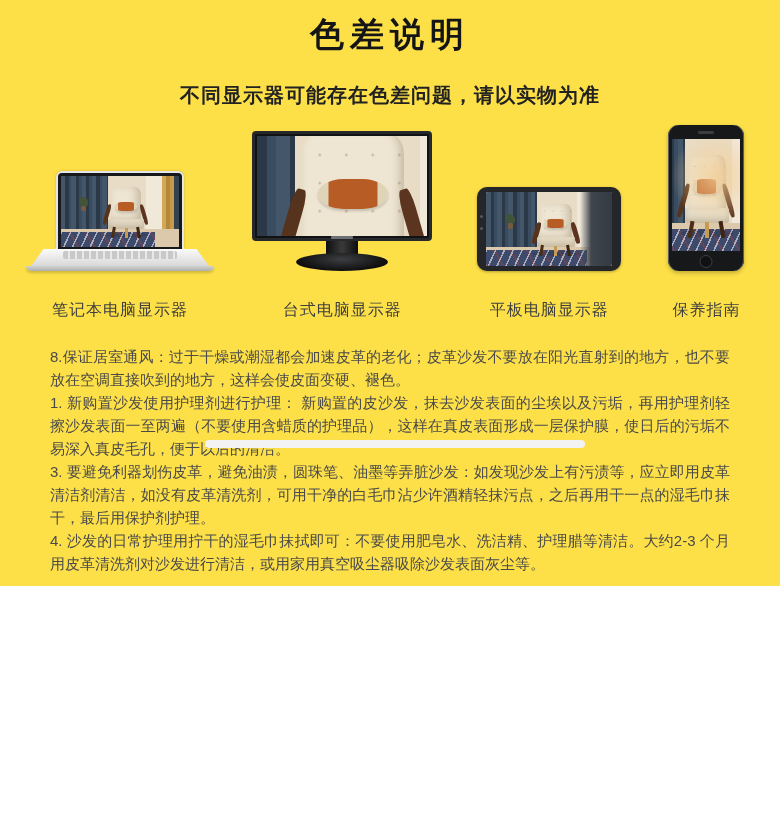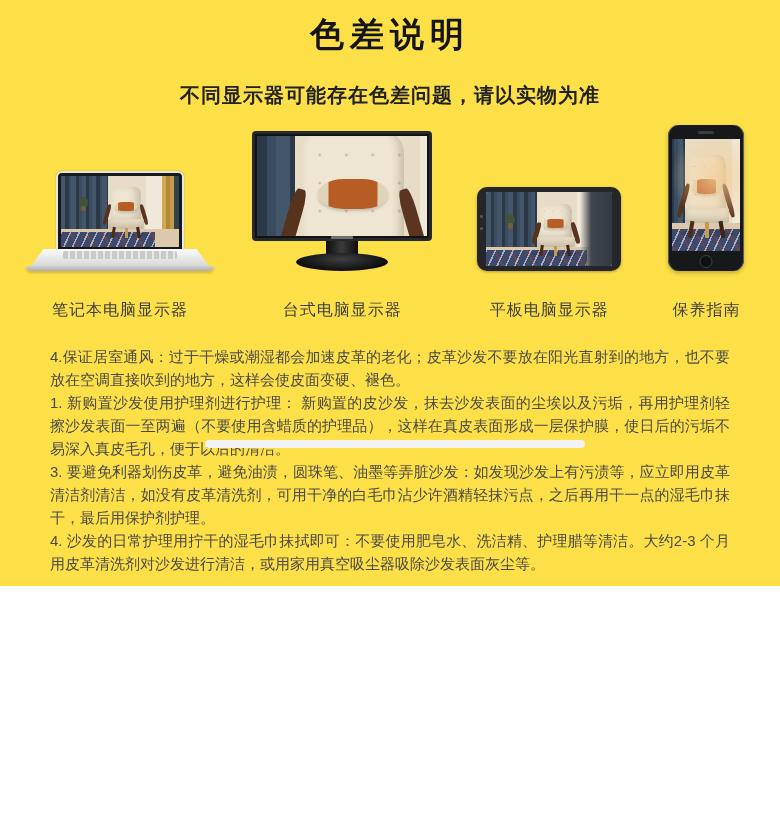--- a/index.html
+++ b/index.html
@@ -230,19 +230,19 @@
       </div>
       <figcaption>保养指南</figcaption>
     </figure>
 
   </div>
 
   <div class="watermark-streak"></div>
 
 
   <div class="care-text">
-    <p>4.保证居室通风：过于干燥或潮湿都会加速皮革的老化；皮革沙发不要放在阳光直射到的地方，也不要放在空调直接吹到的地方，这样会使皮面变硬、褪色。</p>
+    <p>8.保证居室通风：过于干燥或潮湿都会加速皮革的老化；皮革沙发不要放在阳光直射到的地方，也不要放在空调直接吹到的地方，这样会使皮面变硬、褪色。</p>
     <p>1. 新购置沙发使用护理剂进行护理： 新购置的皮沙发，抹去沙发表面的尘埃以及污垢，再用护理剂轻擦沙发表面一至两遍（不要使用含蜡质的护理品），这样在真皮表面形成一层保护膜，使日后的污垢不易深入真皮毛孔，便于以后的清洁。</p>
     <p>3.  要避免利器划伤皮革，避免油渍，圆珠笔、油墨等弄脏沙发：如发现沙发上有污渍等，应立即用皮革清洁剂清洁，如没有皮革清洗剂，可用干净的白毛巾沾少许酒精轻抹污点，之后再用干一点的湿毛巾抹干，最后用保护剂护理。</p>
     <p>4. 沙发的日常护理用拧干的湿毛巾抹拭即可：不要使用肥皂水、洗洁精、护理腊等清洁。大约2-3 个月用皮革清洗剂对沙发进行清洁，或用家用真空吸尘器吸除沙发表面灰尘等。</p>
   </div>
 
 </div>
 
 </body></html>

